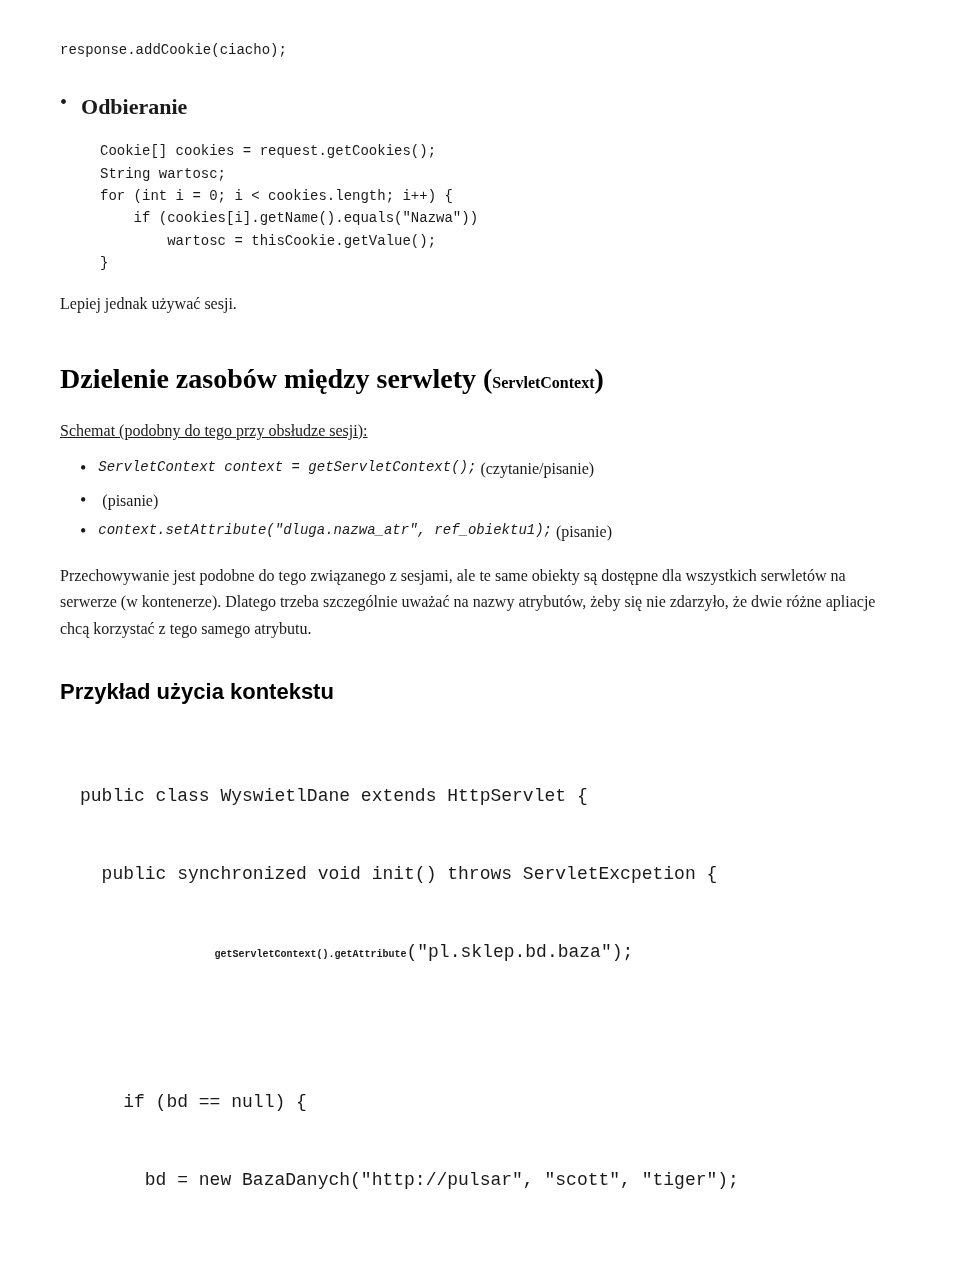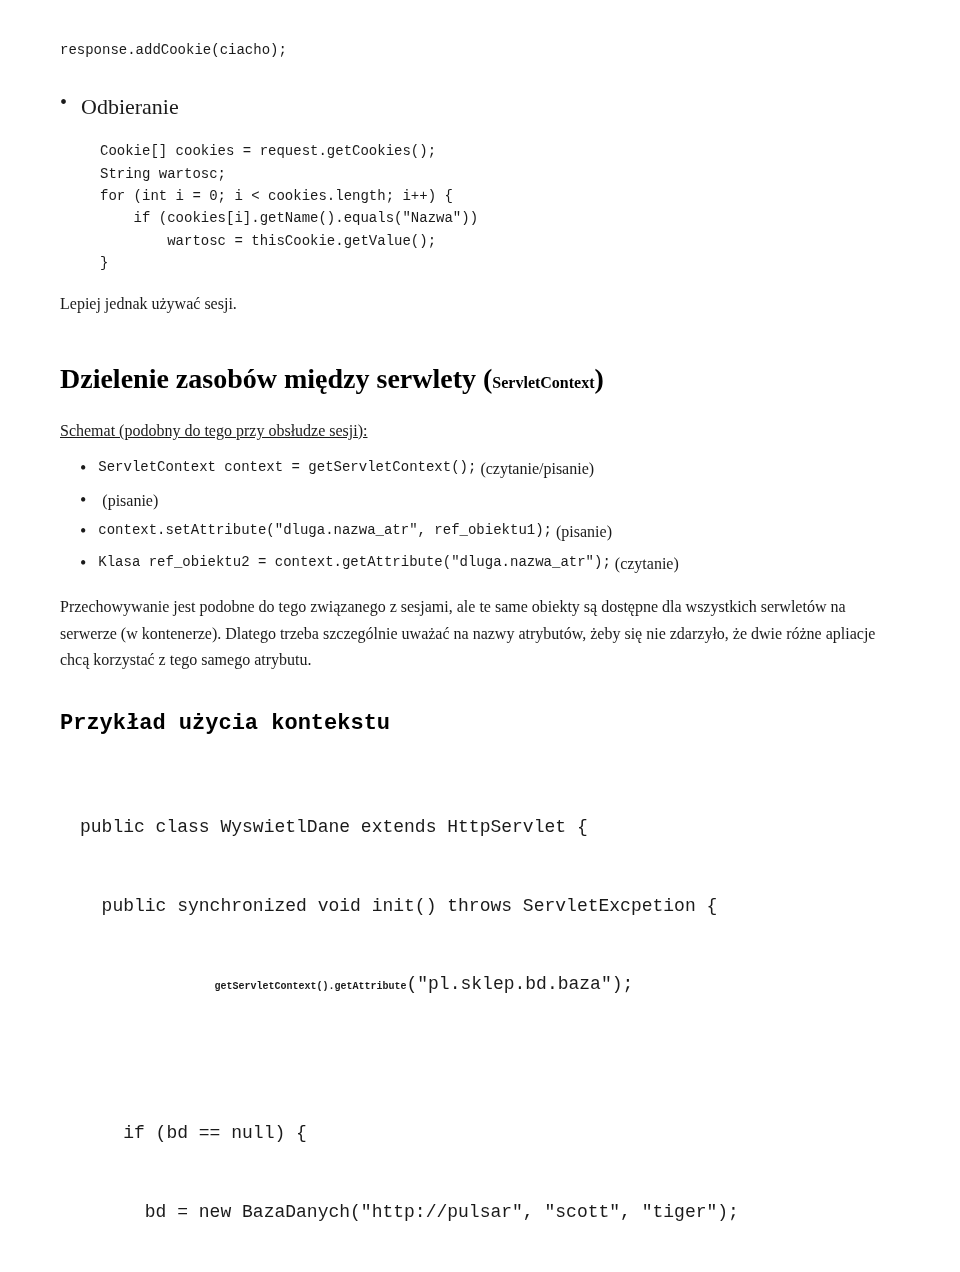--- a/index.html
+++ b/index.html
@@ -51,32 +51,33 @@
       content: '•';
       margin-right: 12px;
       flex-shrink: 0;
       font-size: 18px;
       line-height: 1.4;
     }
 
     .bullet-item-code {
       font-family: 'Courier New', Courier, monospace;
       font-size: 14px;
+      font-style: italic;
     }
 
     h2.section-title {
       font-family: Georgia, 'Times New Roman', serif;
       font-size: 28px;
       font-weight: bold;
       margin: 40px 0 16px 0;
       color: #000000;
     }
 
     h3.subsection-title {
-      font-family: Liberation Mono, monospace;
+      font-family: Liberation Sans, sans-serif;
       font-size: 22px;
       font-weight: bold;
       margin: 32px 0 24px 0;
       color: #000000;
     }
 
     .inline-code {
       font-family: Liberation Serif, serif;
       font-size: 16px;
     }
@@ -102,21 +103,21 @@
       margin: 16px 0 16px 20px;
       font-family: 'Courier New', Courier, monospace;
       font-size: 14px;
       line-height: 1.7;
       white-space: pre;
     }
 
     .odbieranie-heading {
       font-family: Georgia, 'Times New Roman', serif;
       font-size: 22px;
-      font-weight: normal;
+      font-weight: bold;
       margin: 30px 0 16px 40px;
     }
 
     .bullet-outer {
       display: flex;
       align-items: flex-start;
       margin: 4px 0 4px 20px;
     }
 
     .bullet-dot {
@@ -156,24 +157,20 @@
     <span class="bullet-item-code">ServletContext context = getServletContext();</span>
     <span style="margin-left: 4px;"> (czytanie/pisanie)</span>
   </li>
   <li>
     <span style="margin-left: 4px;"> (pisanie)</span>
   </li>
   <li>
     <span class="bullet-item-code">context.setAttribute("dluga.nazwa_atr", ref_obiektu1);</span>
     <span style="margin-left: 4px;"> (pisanie)</span>
   </li>
-  <li>
-    <span class="bullet-item-code">Klasa ref_obiektu2 = context.getAttribute("dluga.nazwa_atr");</span>
-    <span style="margin-left: 4px;"> (czytanie)</span>
-  </li>
 </ul>
 
 <p style="margin: 18px 0;">Przechowywanie jest podobne do tego związanego z sesjami, ale te same obiekty są dostępne dla wszystkich serwletów na serwerze (w kontenerze). Dlatego trzeba szczególnie uważać na nazwy atrybutów, żeby się nie zdarzyło, że dwie różne apliacje chcą korzystać z tego samego atrybutu.</p>
 
 <h3 class="subsection-title">Przykład użycia kontekstu</h3>
 
 <div class="large-code-block">
   <div><span class="normal-code">public class WyswietlDane extends HttpServlet {</span></div>
   <div><span class="normal-code">  public synchronized void init() throws ServletExcpetion {</span></div>
   <div><span class="normal-code">        </span><span class="bold-code">        getServletContext().getAttribute</span><span class="normal-code">("pl.sklep.bd.baza");</span></div>

